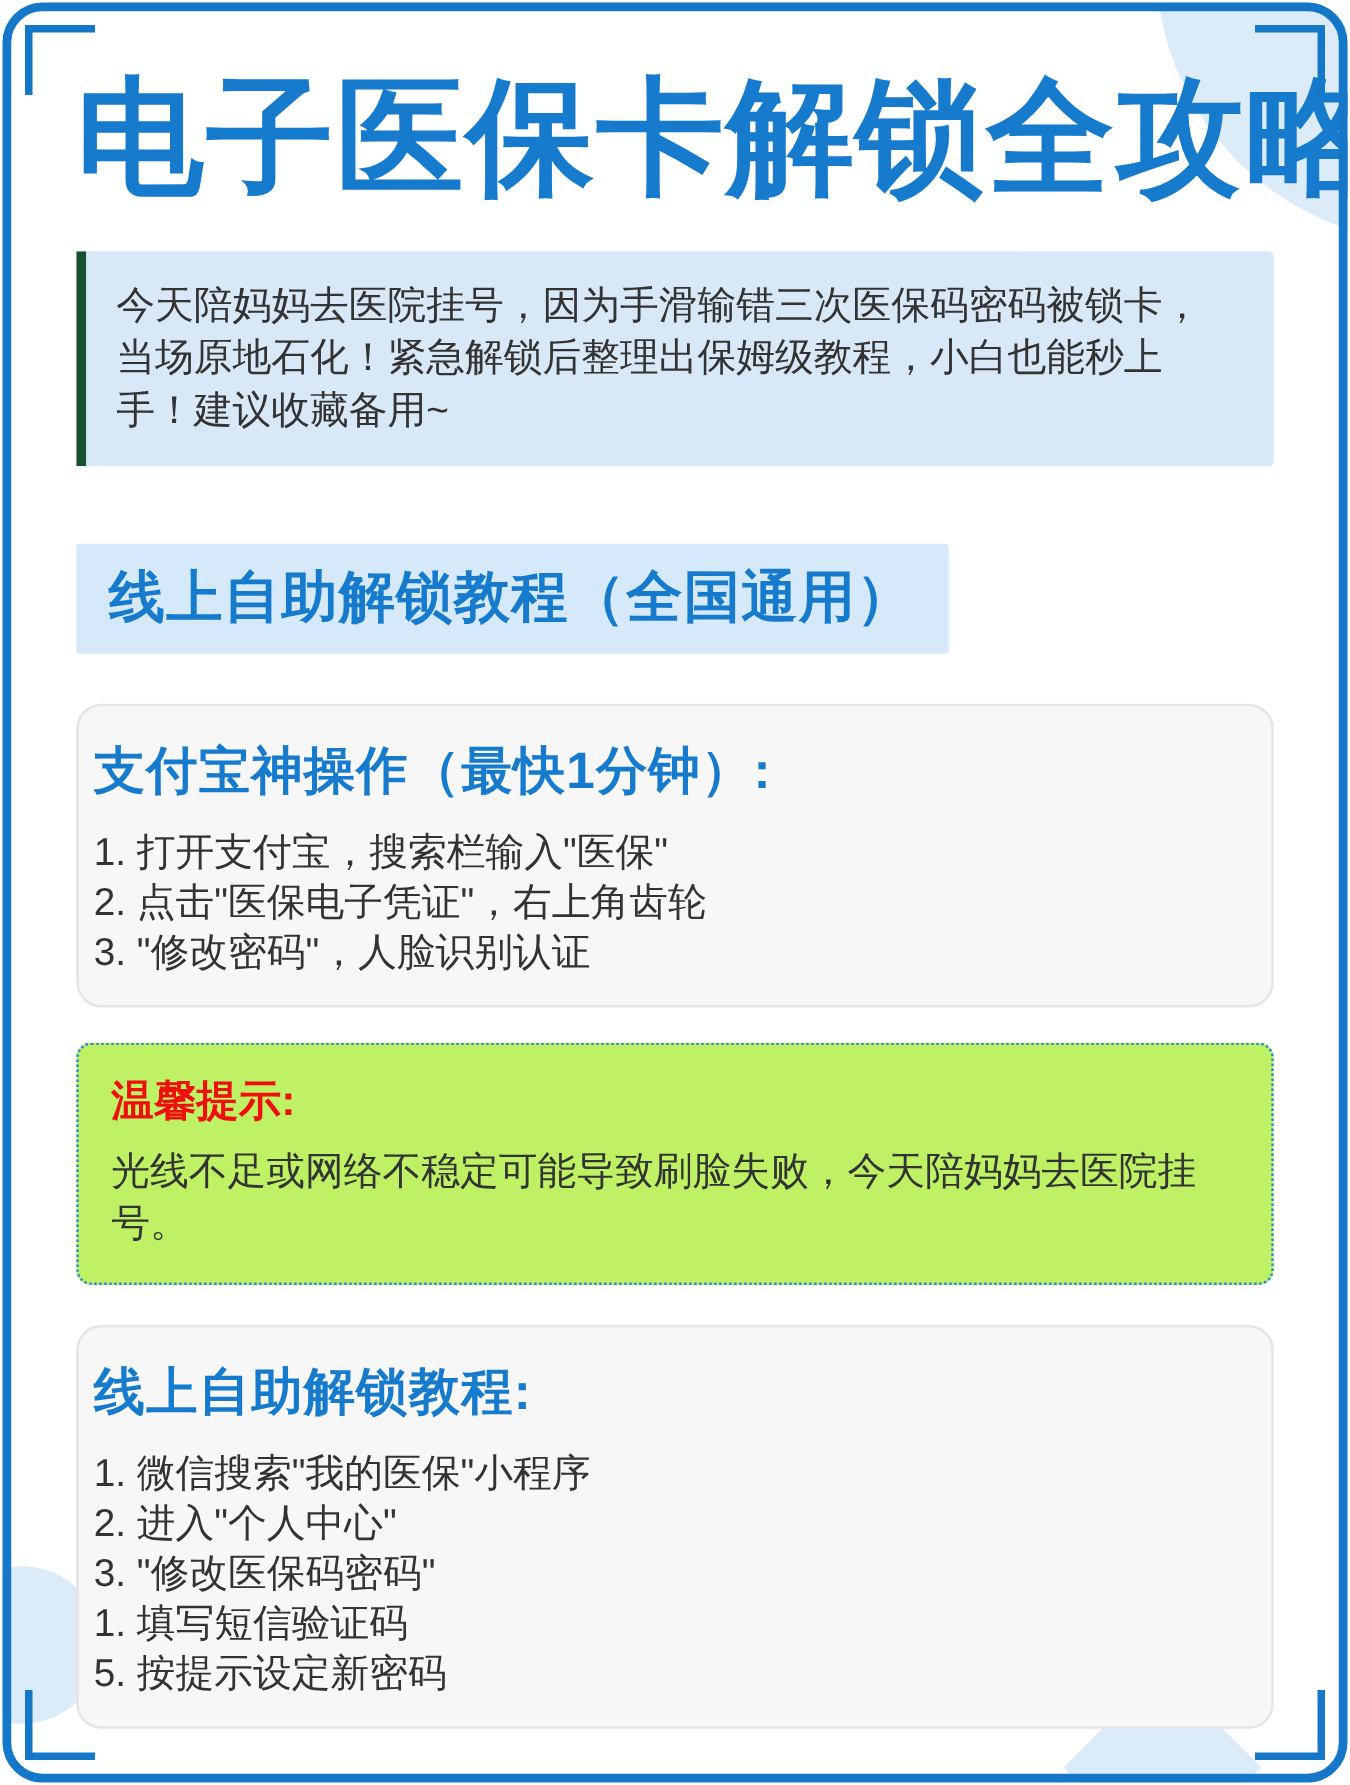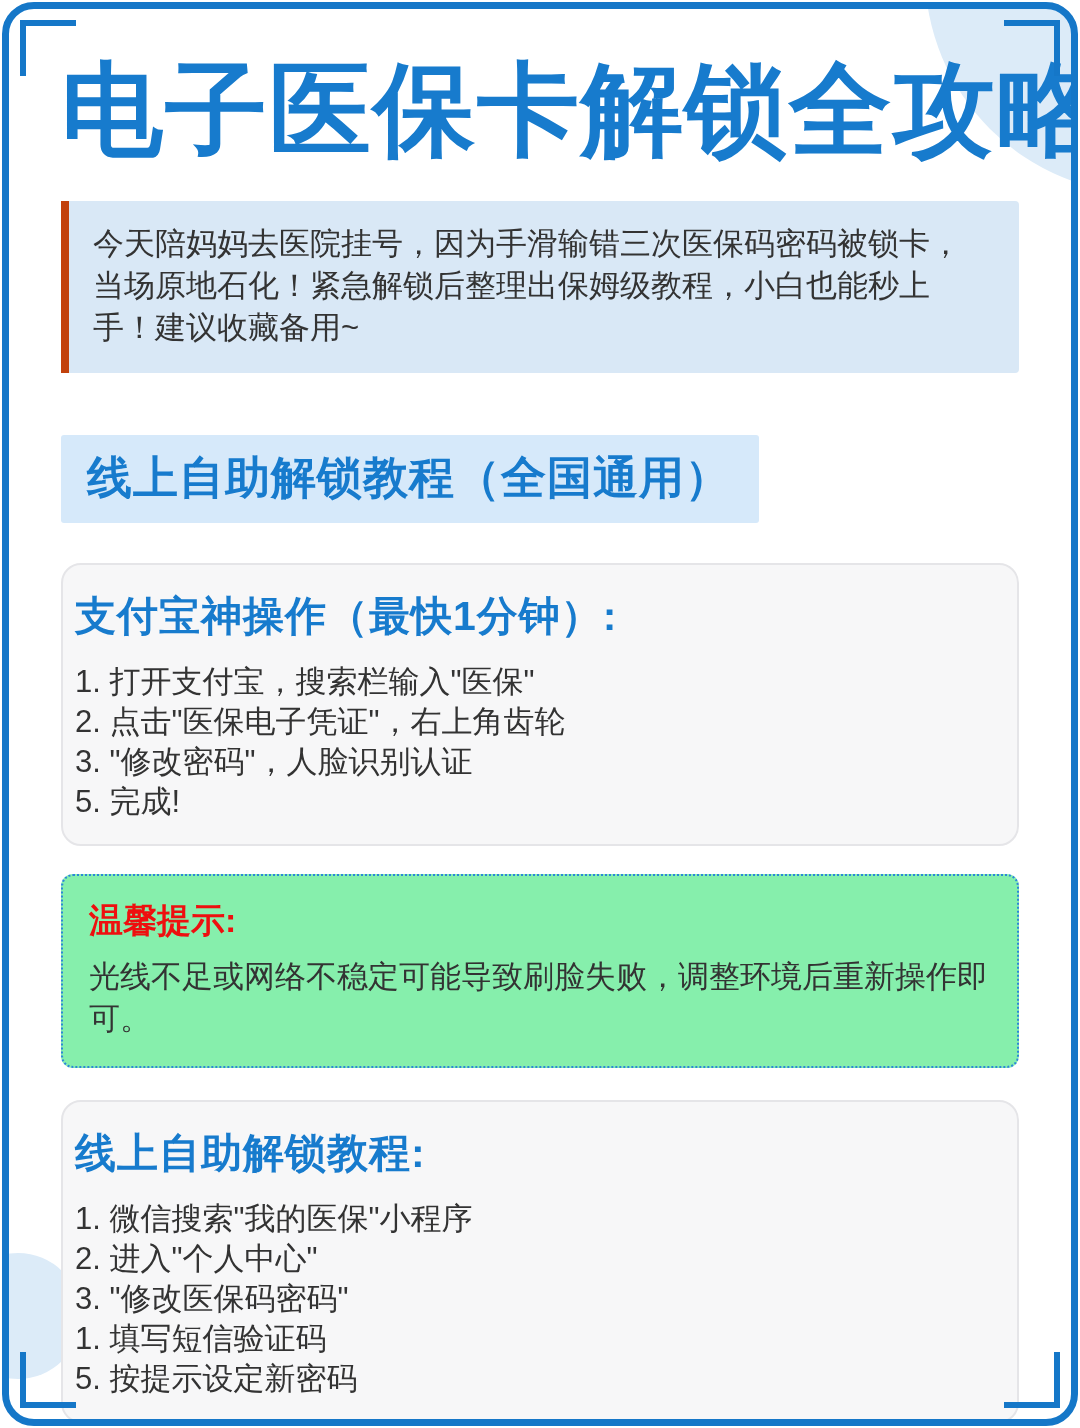--- a/index.html
+++ b/index.html
@@ -31,21 +31,21 @@
   .bracket.br { right:20px; bottom:20px; border-bottom:6px solid #1577C8; border-right:6px solid #1577C8; }
 
   .content { position:relative; z-index:2; padding:0 59px; }
 
   h1.title {
     margin:50px 0 0 0; text-align:center; color:#177BCD;
     font-size:102px; line-height:116px; font-weight:900; letter-spacing:2px;
     white-space:nowrap;
   }
   .intro {
-    margin-top:33px; background:#D9E8F6; border-left:8px solid #c2410c;
+    margin-top:33px; background:#D9E8F6; border-left:8px solid #14532d;
     padding:22px 32px 24px 24px; border-radius:0 4px 4px 0;
   }
   .intro p { margin:0; font-size:31px; line-height:42px; color:#333333; }
 
   .section-header {
     margin-top:62px; display:inline-block; background:#D6E9FA; color:#177BCD;
     font-size:45px; font-weight:900; padding:13px 28px 15px 26px; border-radius:3px;
     letter-spacing:1px; white-space:nowrap;
   }
 
@@ -56,21 +56,21 @@
   .card.alipay { margin-top:40px; }
   .card.wechat { margin-top:32px; }
   .card h2 {
     margin:0 0 18px 0; color:#177BCD; font-size:41px; font-weight:900;
     letter-spacing:1px; white-space:nowrap;
   }
   .steps { font-size:31px; line-height:40px; color:#333333; }
   .steps .step { white-space:nowrap; }
 
   .notice {
-    margin-top:28px; background:#86efac; border:2px dotted #2C87D8; border-radius:12px;
+    margin-top:28px; background:#bef264; border:2px dotted #2C87D8; border-radius:12px;
     padding:22px 28px 26px 26px;
   }
   .notice h3 { margin:0 0 12px 0; color:#EE0F0F; font-size:34px; font-weight:900; }
   .notice p { margin:0; font-size:31px; line-height:42px; color:#333333; }
 </style>
 </head>
 <body>
 
 <div class="page">
   <div class="clip">
@@ -88,27 +88,26 @@
       <div>
         <div class="section-header">线上自助解锁教程（全国通用）</div>
       </div>
 
       <div class="card alipay">
         <h2>支付宝神操作（最快1分钟）:</h2>
         <div class="steps">
           <div class="step">1. 打开支付宝，搜索栏输入"医保"</div>
           <div class="step">2. 点击"医保电子凭证"，右上角齿轮</div>
           <div class="step">3. "修改密码"，人脸识别认证</div>
-          <div class="step">5. 完成!</div>
         </div>
       </div>
 
       <div class="notice">
         <h3>温馨提示:</h3>
-        <p>光线不足或网络不稳定可能导致刷脸失败，调整环境后重新操作即可。</p>
+        <p>光线不足或网络不稳定可能导致刷脸失败，今天陪妈妈去医院挂号。</p>
       </div>
 
       <div class="card wechat">
         <h2>线上自助解锁教程:</h2>
         <div class="steps">
           <div class="step">1. 微信搜索"我的医保"小程序</div>
           <div class="step">2. 进入"个人中心"</div>
           <div class="step">3. "修改医保码密码"</div>
           <div class="step">1. 填写短信验证码</div>
           <div class="step">5. 按提示设定新密码</div>

